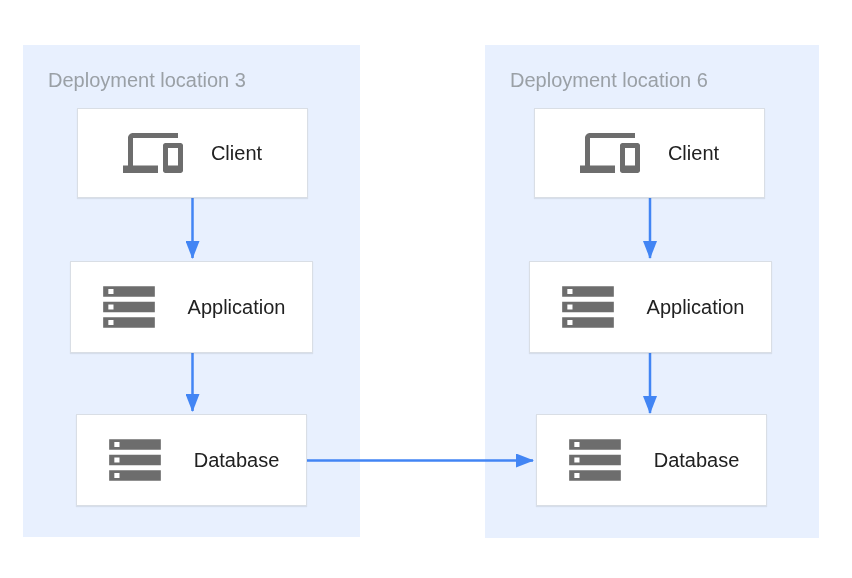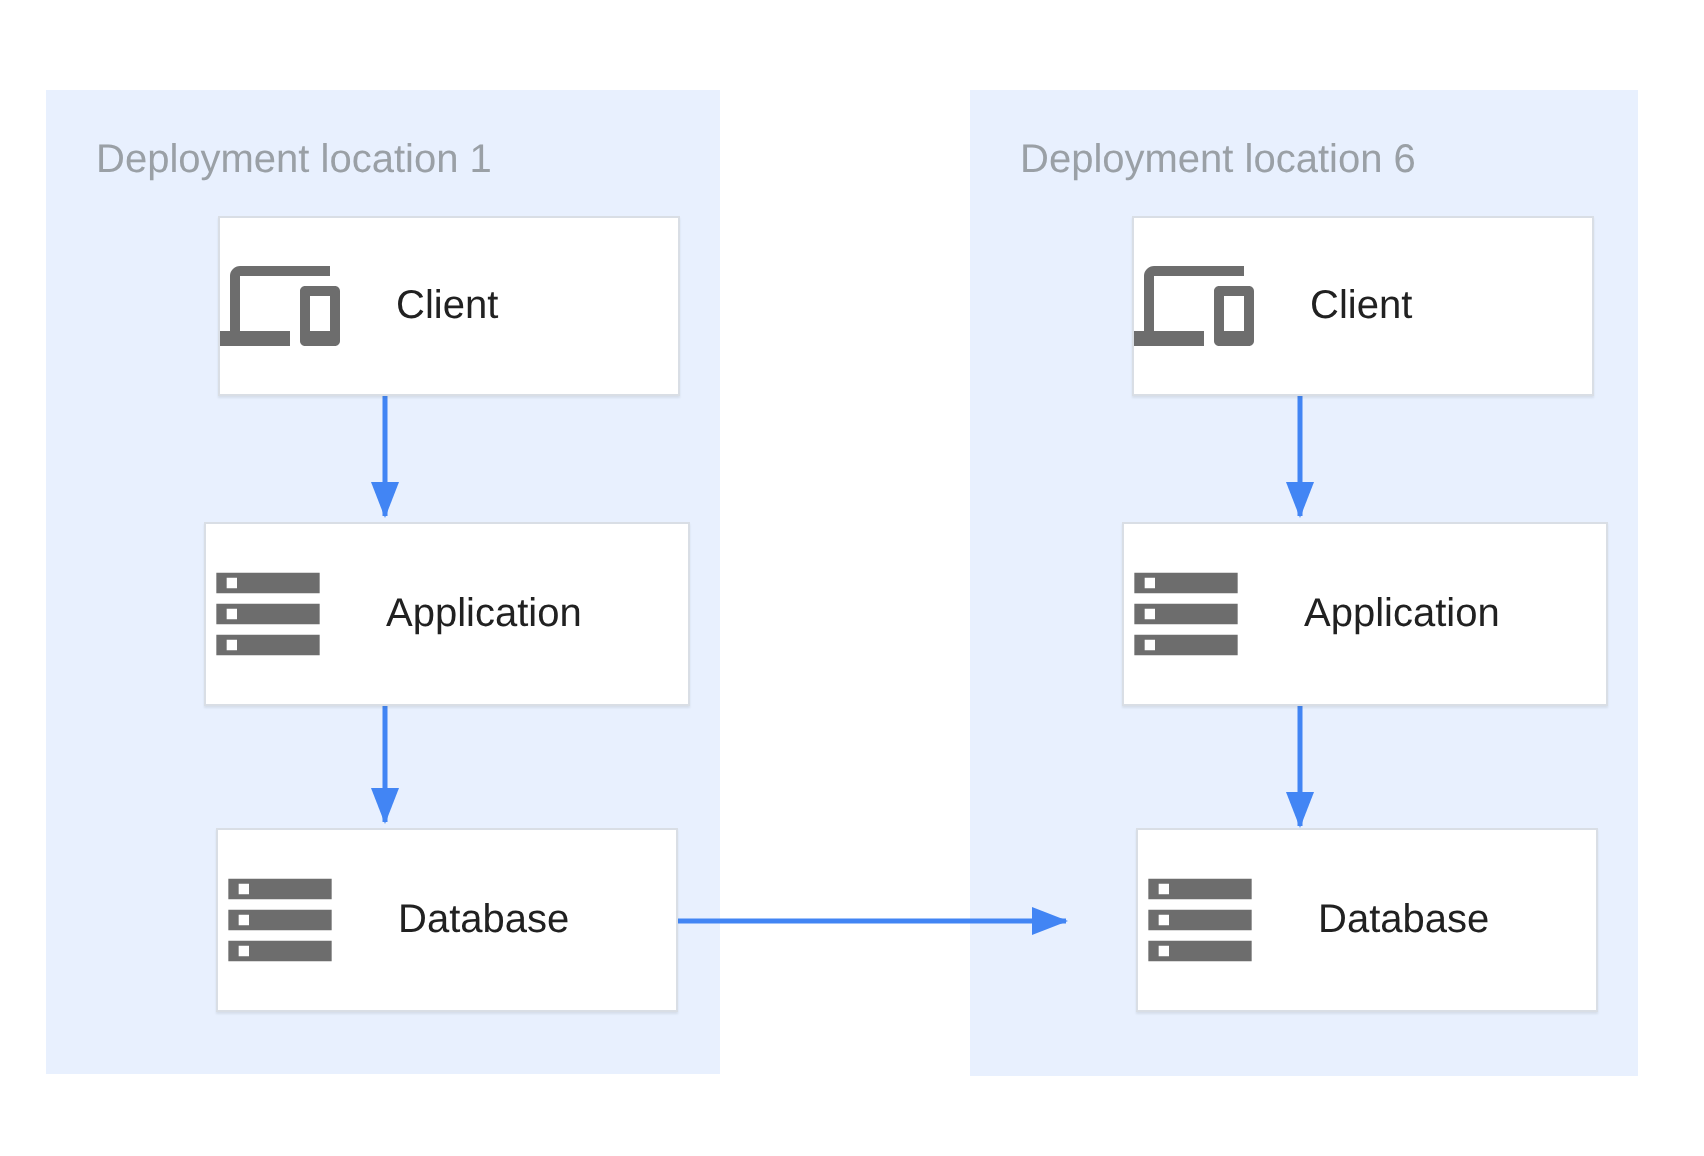--- a/index.html
+++ b/index.html
@@ -31,22 +31,22 @@
     color: var(--title-gray);
     white-space: nowrap;
   }
   .node {
     position: absolute;
     background: var(--box-bg);
     border: 1px solid var(--box-border);
     box-shadow: 0 1px 1px rgba(60,64,67,0.10);
     display: flex;
     align-items: center;
+    justify-content: center;
     gap: 28px;
-    margin-left: 32px;
   }
   .node .icon { display: flex; align-items: center; justify-content: center; }
   .node .icon svg { fill: var(--icon-gray); }
   .node-label {
     font-size: 20px;
     color: var(--label-dark);
     white-space: nowrap;
   }
   .arrow-layer {
     position: absolute;
@@ -54,21 +54,21 @@
     width: 852px; height: 578px;
     pointer-events: none;
   }
 </style>
 </head>
 <body>
 
 <div class="stage">
 
   <div class="panel" style="left:23px; top:45px; width:337px; height:492px;">
-    <div class="panel-title">Deployment location 1</div>
+    <div class="panel-title">Deployment location 3</div>
   </div>
 
   <div class="panel" style="left:485px; top:45px; width:334px; height:493px;">
     <div class="panel-title">Deployment location 6</div>
   </div>
 
   <svg class="arrow-layer" width="852" height="578" viewBox="0 0 852 578" xmlns="http://www.w3.org/2000/svg">
     <defs>
       <marker id="ah" markerUnits="userSpaceOnUse" markerWidth="18" markerHeight="14" viewBox="0 0 18 14" refX="17" refY="7" orient="auto">
         <path d="M0,0 L18,7 L0,14 Z" fill="#4285f4"></path>

